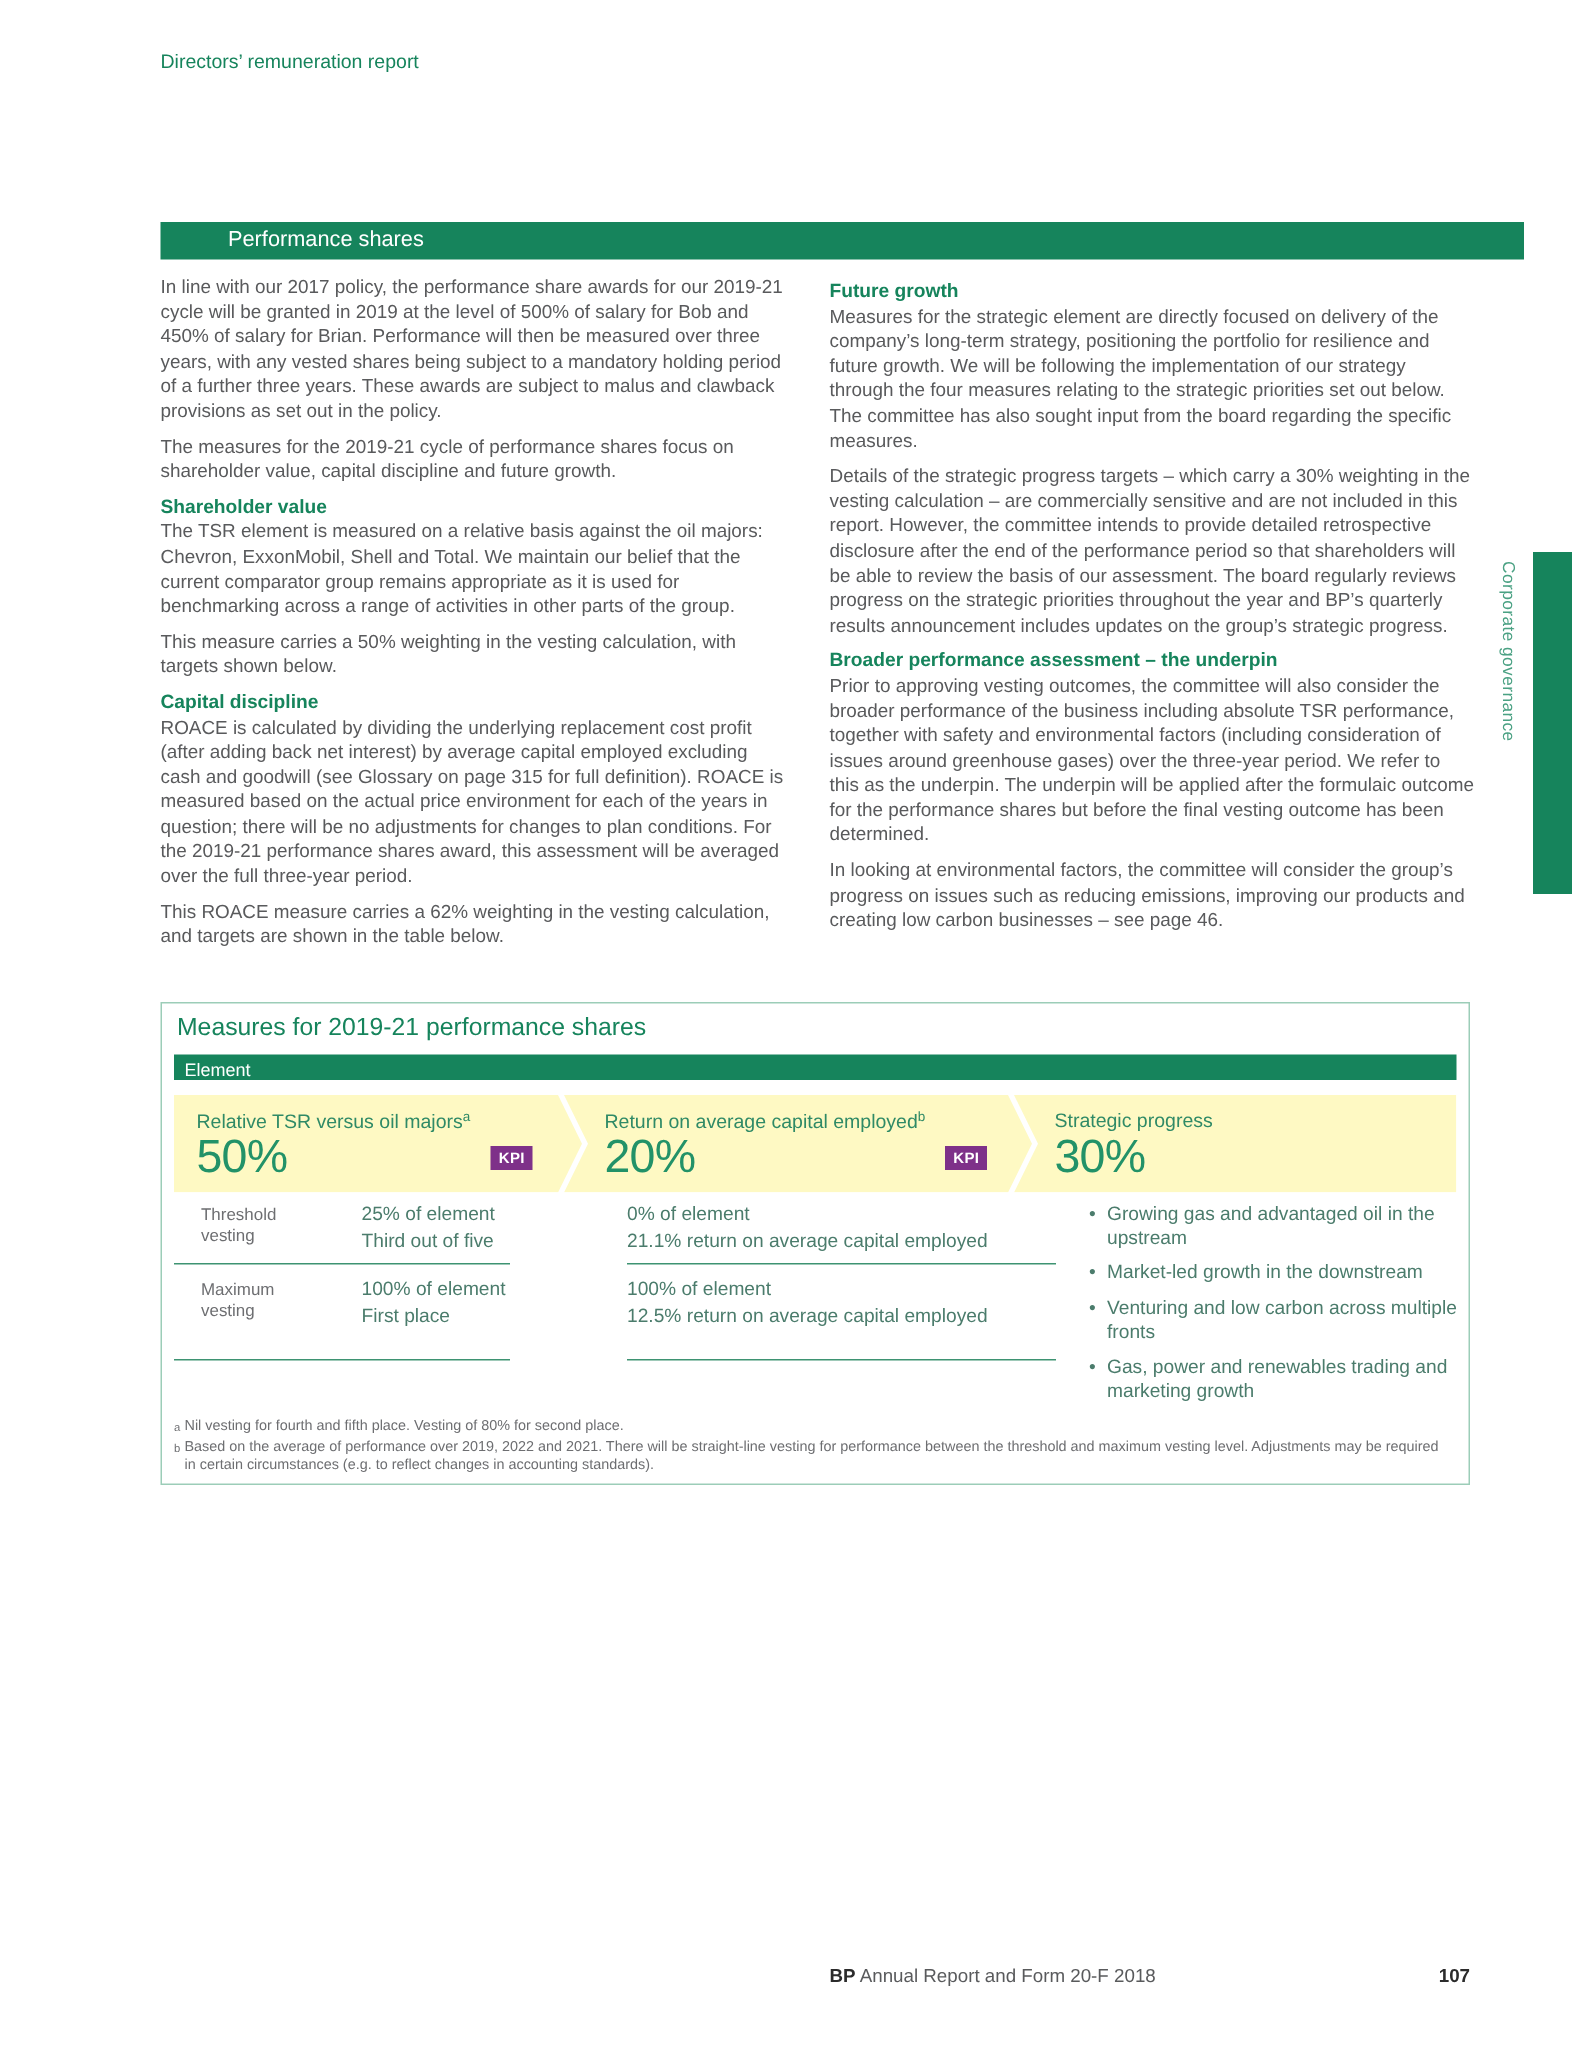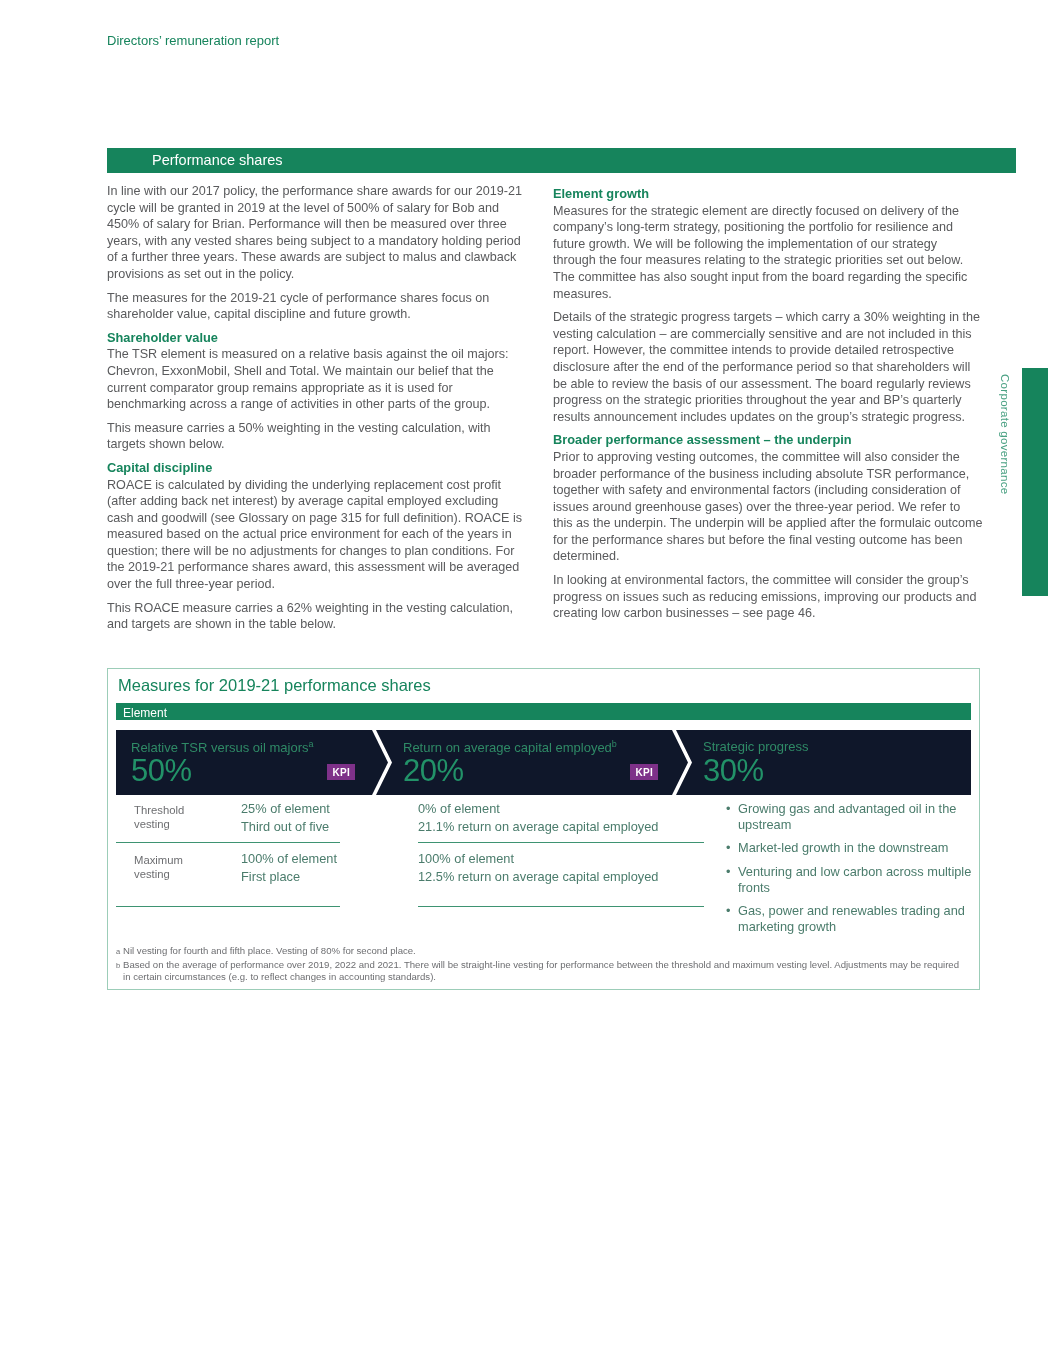--- a/index.html
+++ b/index.html
@@ -21,21 +21,21 @@
     font-size:11.5px;color:#4aa183;letter-spacing:.3px;}
   .side-tab-bar{position:absolute;left:1022px;top:368px;width:26px;height:228px;background:#16845c;}
 
   .panel{position:absolute;left:107px;top:668px;width:873px;height:322px;background:#fff;
     border:1px solid #9ccdb8;box-sizing:border-box;}
   .panel-title{position:absolute;left:10px;top:7px;font-size:16.5px;color:#16845c;}
   .element-bar{position:absolute;left:8px;right:8px;top:34px;height:17px;background:#16845c;}
   .element-bar span{display:block;line-height:21px;padding-left:7px;color:#fff;font-size:12px;}
 
   .chevrons{position:absolute;left:8px;right:8px;top:61px;height:65px;display:flex;}
-  .chev{position:relative;background:#0f172a;height:65px;}
+  .chev{position:relative;background:#fef9c3;height:65px;}
   .chev .lbl{position:absolute;left:15px;top:9px;font-size:13px;color:#2f8a66;}
   .chev .lbl sup{font-size:9px;}
   .chev .pct{position:absolute;left:15px;top:23px;font-size:31px;color:#229268;letter-spacing:-.5px;}
   .chev.notch .lbl{left:27px;}
   .chev.notch .pct{left:27px;}
   .chev1{width:272px;clip-path:polygon(0 0,calc(100% - 16px) 0,100% 50%,calc(100% - 16px) 100%,0 100%);}
   .chev2{width:312px;margin-left:-12px;
     clip-path:polygon(0 0,calc(100% - 16px) 0,100% 50%,calc(100% - 16px) 100%,0 100%,16px 50%);}
   .chev3{flex:1;margin-left:-12px;
     clip-path:polygon(0 0,100% 0,100% 100%,0 100%,16px 50%);}
@@ -79,21 +79,21 @@
       <p>In line with our 2017 policy, the performance share awards for our 2019-21 cycle will be granted in 2019 at the level of 500% of salary for Bob and 450% of salary for Brian. Performance will then be measured over three years, with any vested shares being subject to a mandatory holding period of a further three years. These awards are subject to malus and clawback provisions as set out in the policy.</p>
       <p>The measures for the 2019-21 cycle of performance shares focus on shareholder value, capital discipline and future growth.</p>
       <h3>Shareholder value</h3>
       <p>The TSR element is measured on a relative basis against the oil majors: Chevron, ExxonMobil, Shell and Total. We maintain our belief that the current comparator group remains appropriate as it is used for benchmarking across a range of activities in other parts of the group.</p>
       <p>This measure carries a 50% weighting in the vesting calculation, with targets shown below.</p>
       <h3>Capital discipline</h3>
       <p>ROACE is calculated by dividing the underlying replacement cost profit (after adding back net interest) by average capital employed excluding cash and goodwill (see Glossary on page 315 for full definition). ROACE is measured based on the actual price environment for each of the years in question; there will be no adjustments for changes to plan conditions. For the 2019-21 performance shares award, this assessment will be averaged over the full three-year period.</p>
       <p>This ROACE measure carries a 62% weighting in the vesting calculation, and targets are shown in the table below.</p>
     </div>
     <div class="col right">
-      <h3>Element growth</h3>
+      <h3>Future growth</h3>
       <p>Measures for the strategic element are directly focused on delivery of the company’s long-term strategy, positioning the portfolio for resilience and future growth. We will be following the implementation of our strategy through the four measures relating to the strategic priorities set out below. The committee has also sought input from the board regarding the specific measures.</p>
       <p>Details of the strategic progress targets – which carry a 30% weighting in the vesting calculation – are commercially sensitive and are not included in this report. However, the committee intends to provide detailed retrospective disclosure after the end of the performance period so that shareholders will be able to review the basis of our assessment. The board regularly reviews progress on the strategic priorities throughout the year and BP’s quarterly results announcement includes updates on the group’s strategic progress.</p>
       <h3>Broader performance assessment – the underpin</h3>
       <p>Prior to approving vesting outcomes, the committee will also consider the broader performance of the business including absolute TSR performance, together with safety and environmental factors (including consideration of issues around greenhouse gases) over the three-year period. We refer to this as the underpin. The underpin will be applied after the formulaic outcome for the performance shares but before the final vesting outcome has been determined.</p>
       <p>In looking at environmental factors, the committee will consider the group’s progress on issues such as reducing emissions, improving our products and creating low carbon businesses – see page 46.</p>
     </div>
   </div>
 
   <div class="side-tab-text">Corporate governance</div>
   <div class="side-tab-bar"></div>
@@ -150,14 +150,18 @@
         <span class="fmark">a</span>
         <span class="ftext">Nil vesting for fourth and fifth place. Vesting of 80% for second place.</span>
       </div>
       <div class="footnote">
         <span class="fmark">b</span>
         <span class="ftext">Based on the average of performance over 2019, 2022 and 2021. There will be straight-line vesting for performance between the threshold and maximum vesting level. Adjustments may be required in certain circumstances (e.g. to reflect changes in accounting standards).</span>
       </div>
     </div>
   </div>
 
+  <div class="footer">
+    <span><b>BP</b><span> Annual Report and Form 20-F 2018</span></span>
+    <span class="page-num">107</span>
+  </div>
 
 </div>
 
 </body></html>

